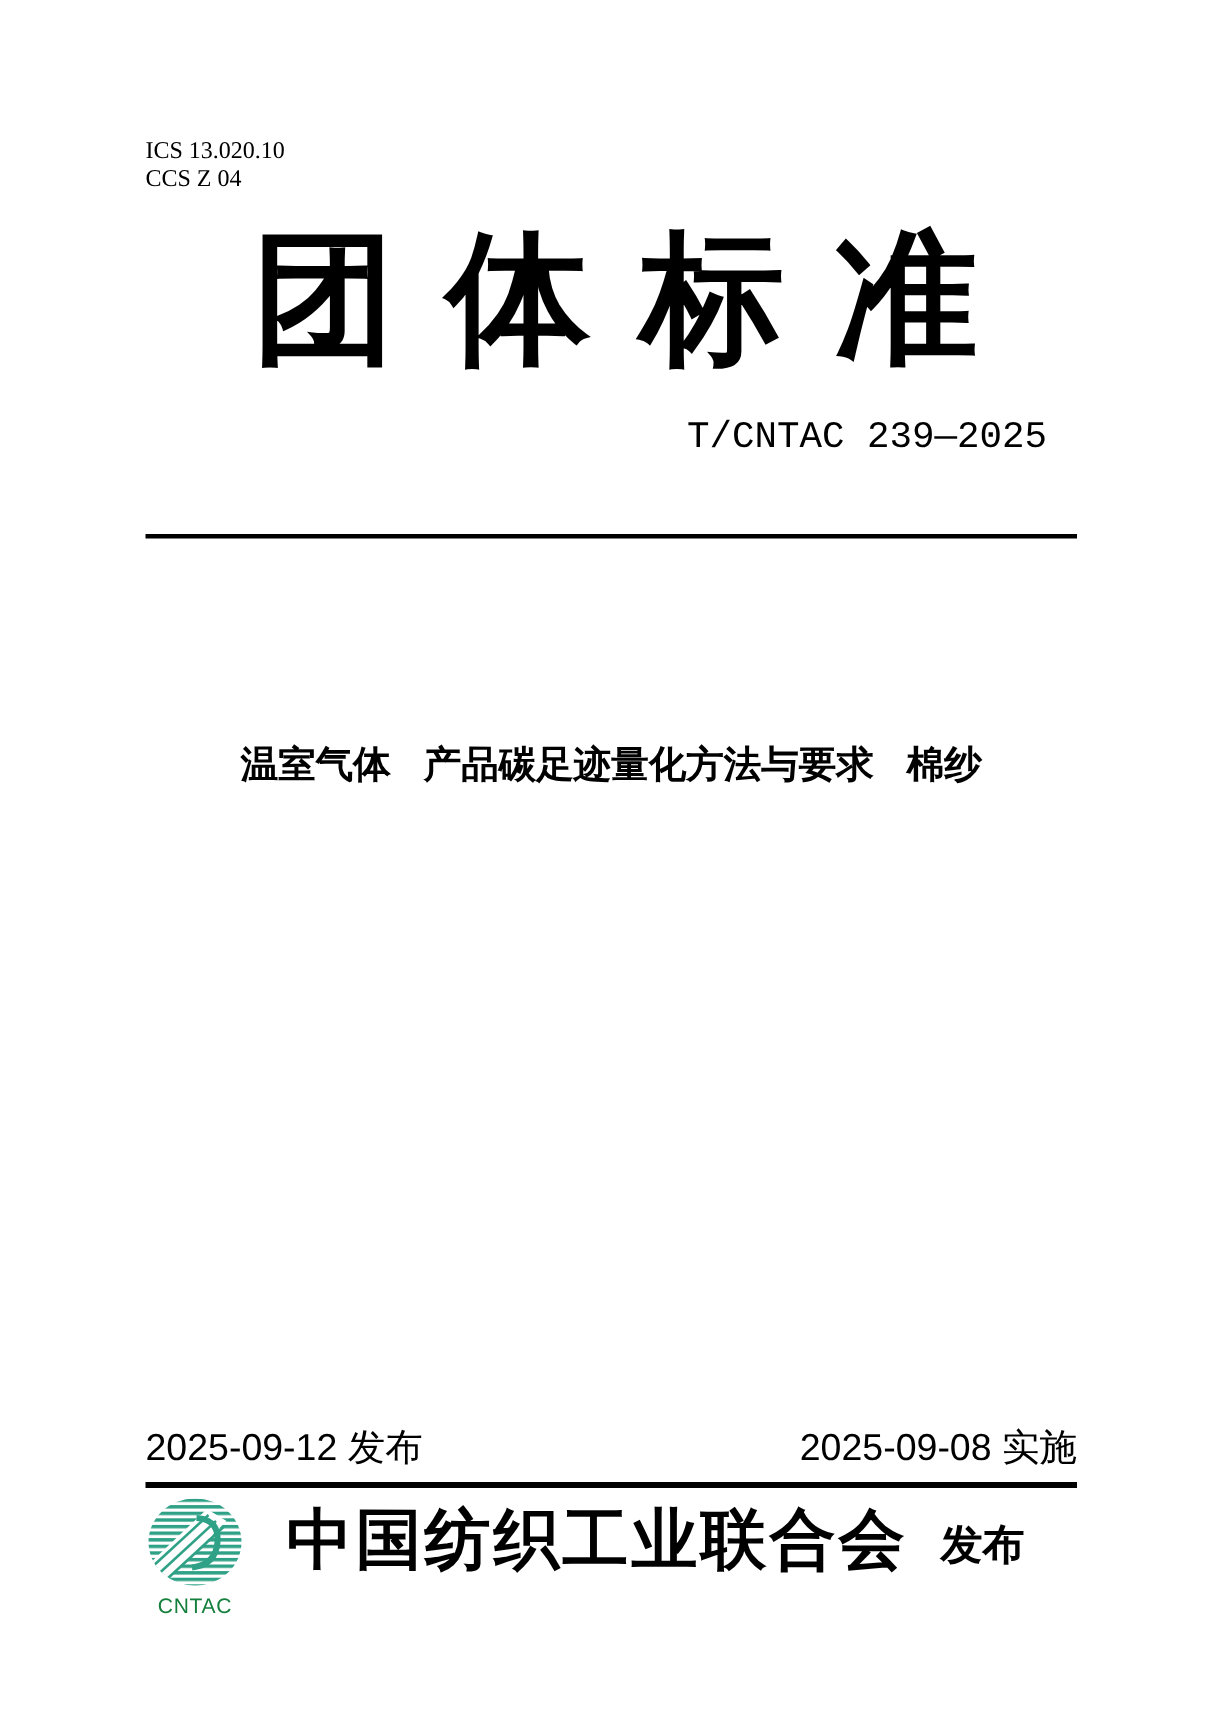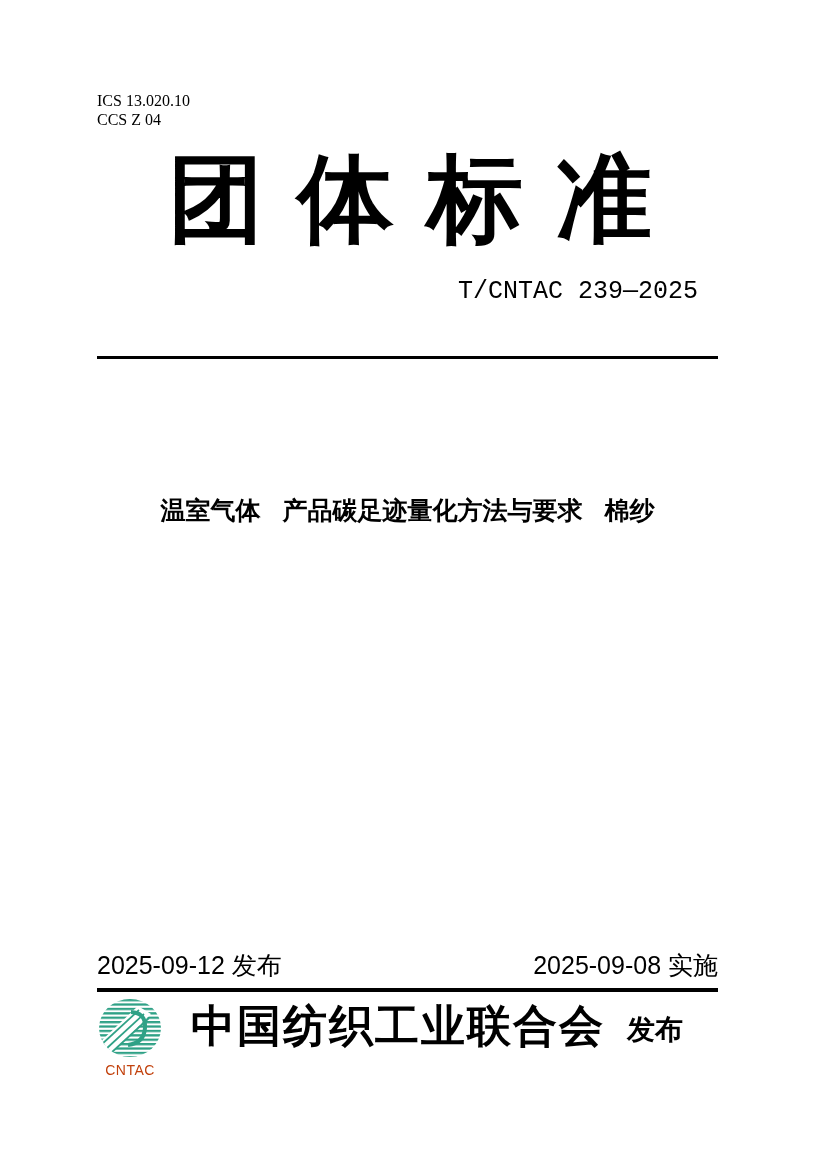--- a/index.html
+++ b/index.html
@@ -128,21 +128,21 @@
     width: 64px;
     height: 60px;
     display: block;
     margin-top: 2px;
   }
   .logo-caption {
     margin-top: 3px;
     font-family: "Liberation Sans", "DejaVu Sans", sans-serif;
     font-size: 14px;
     letter-spacing: 0.5px;
-    color: #c2410c;
+    color: #15803d;
   }
   .publisher-name {
     margin-left: 26px;
     padding-top: 5px;
     font-family: "Liberation Serif", "DejaVu Serif", serif;
     font-weight: 700;
     font-size: 44px;
     line-height: 50px;
     letter-spacing: 2px;
     white-space: nowrap;

